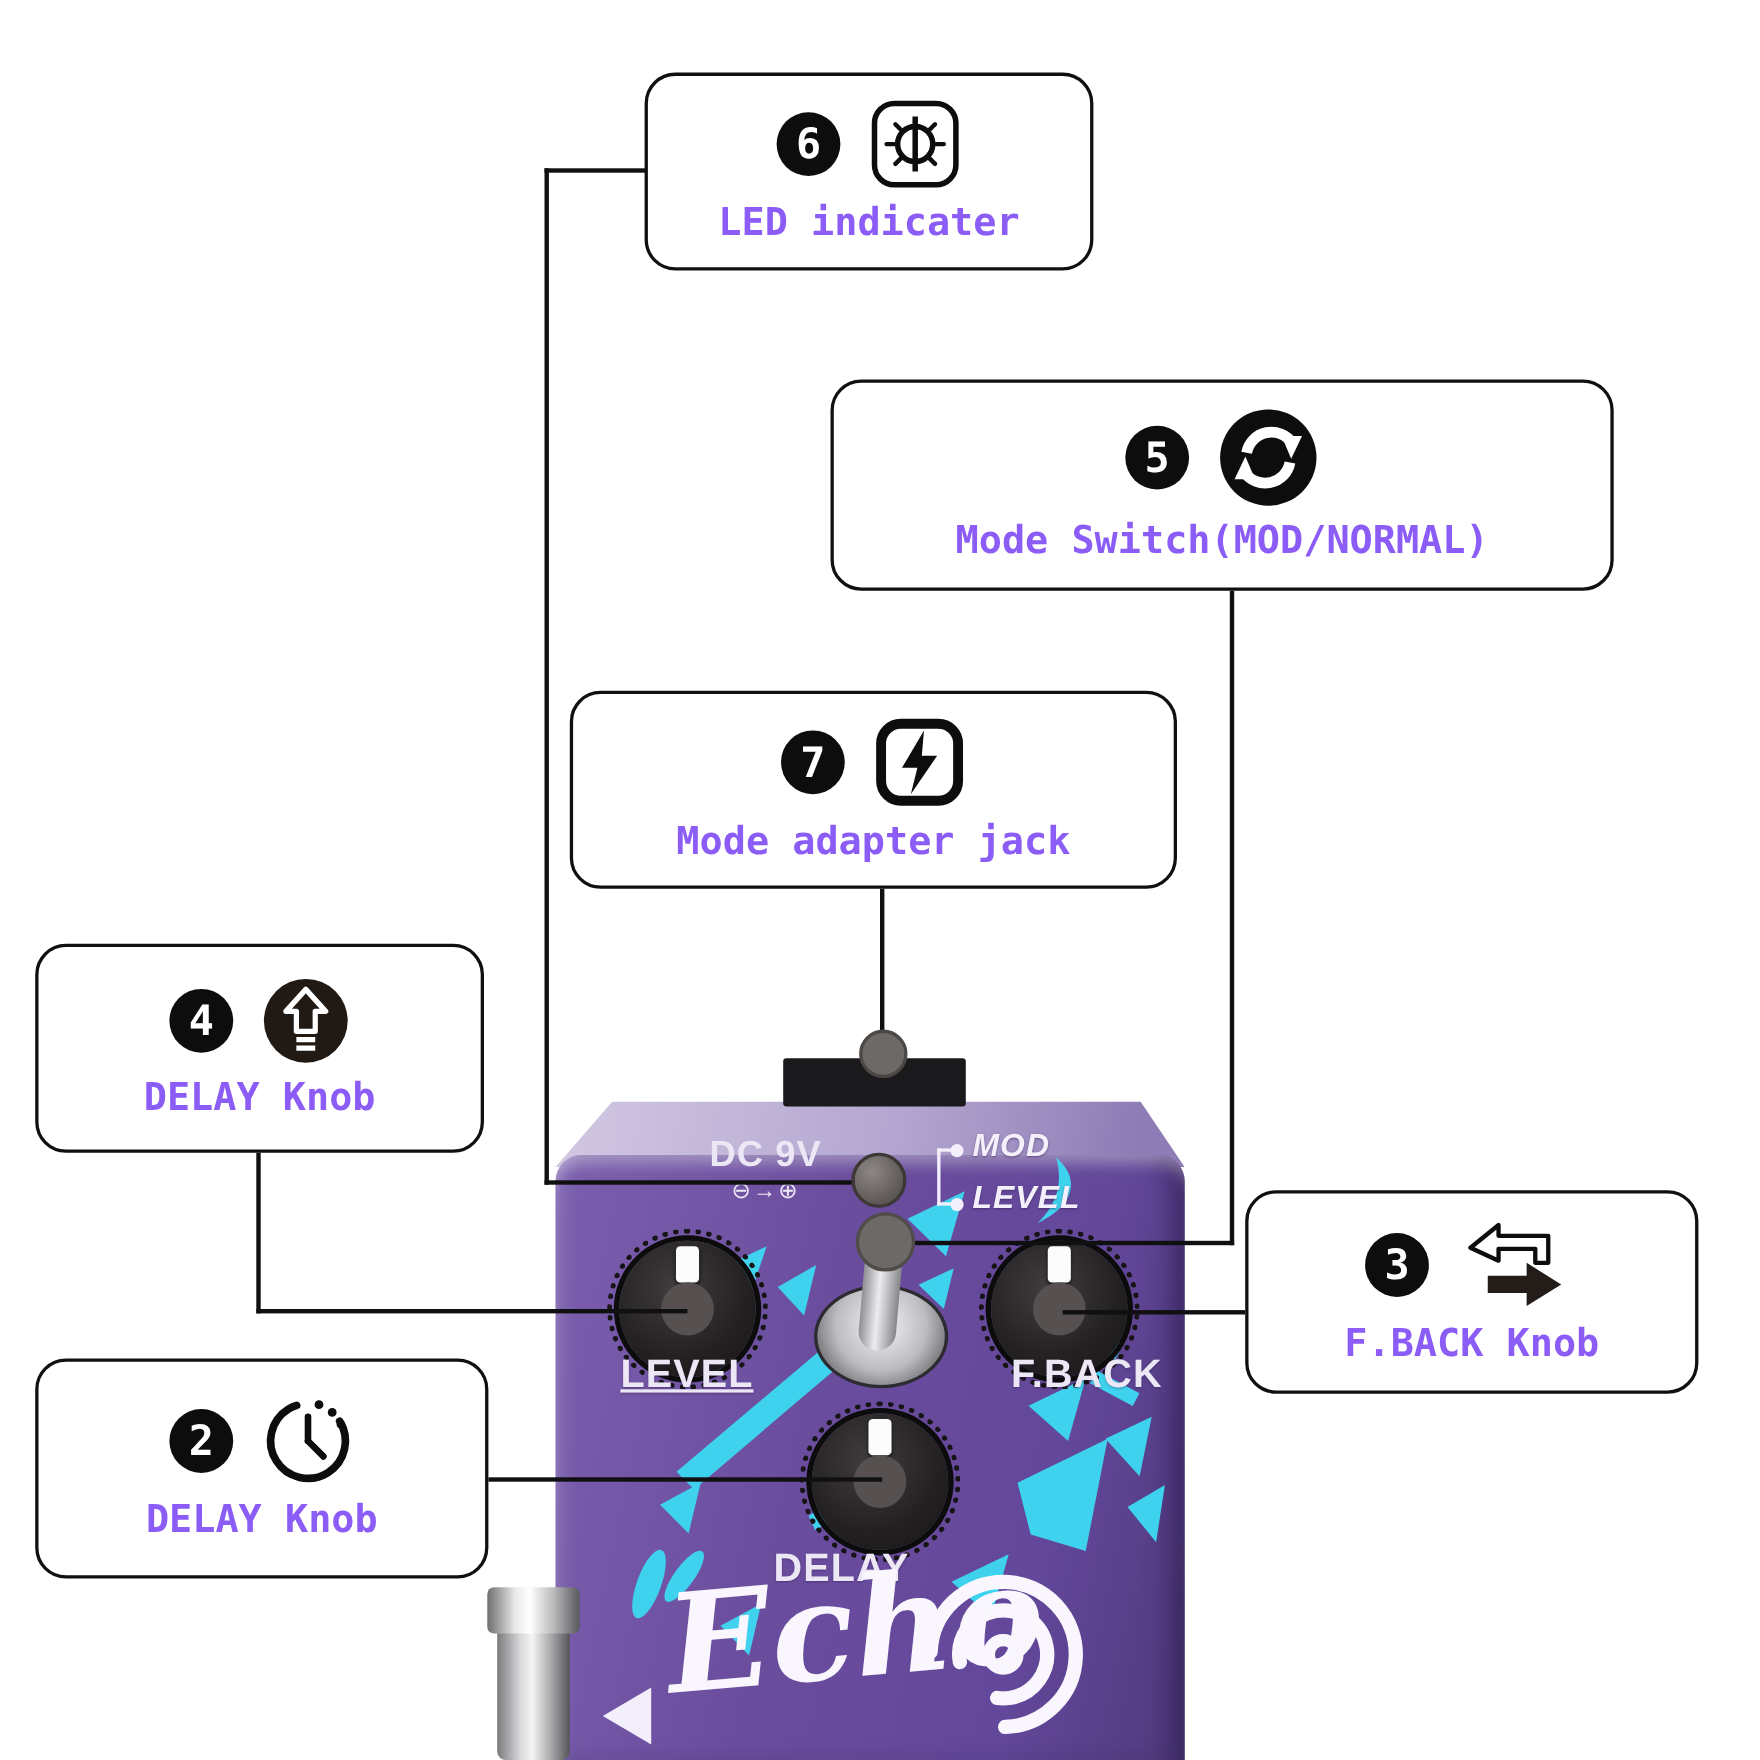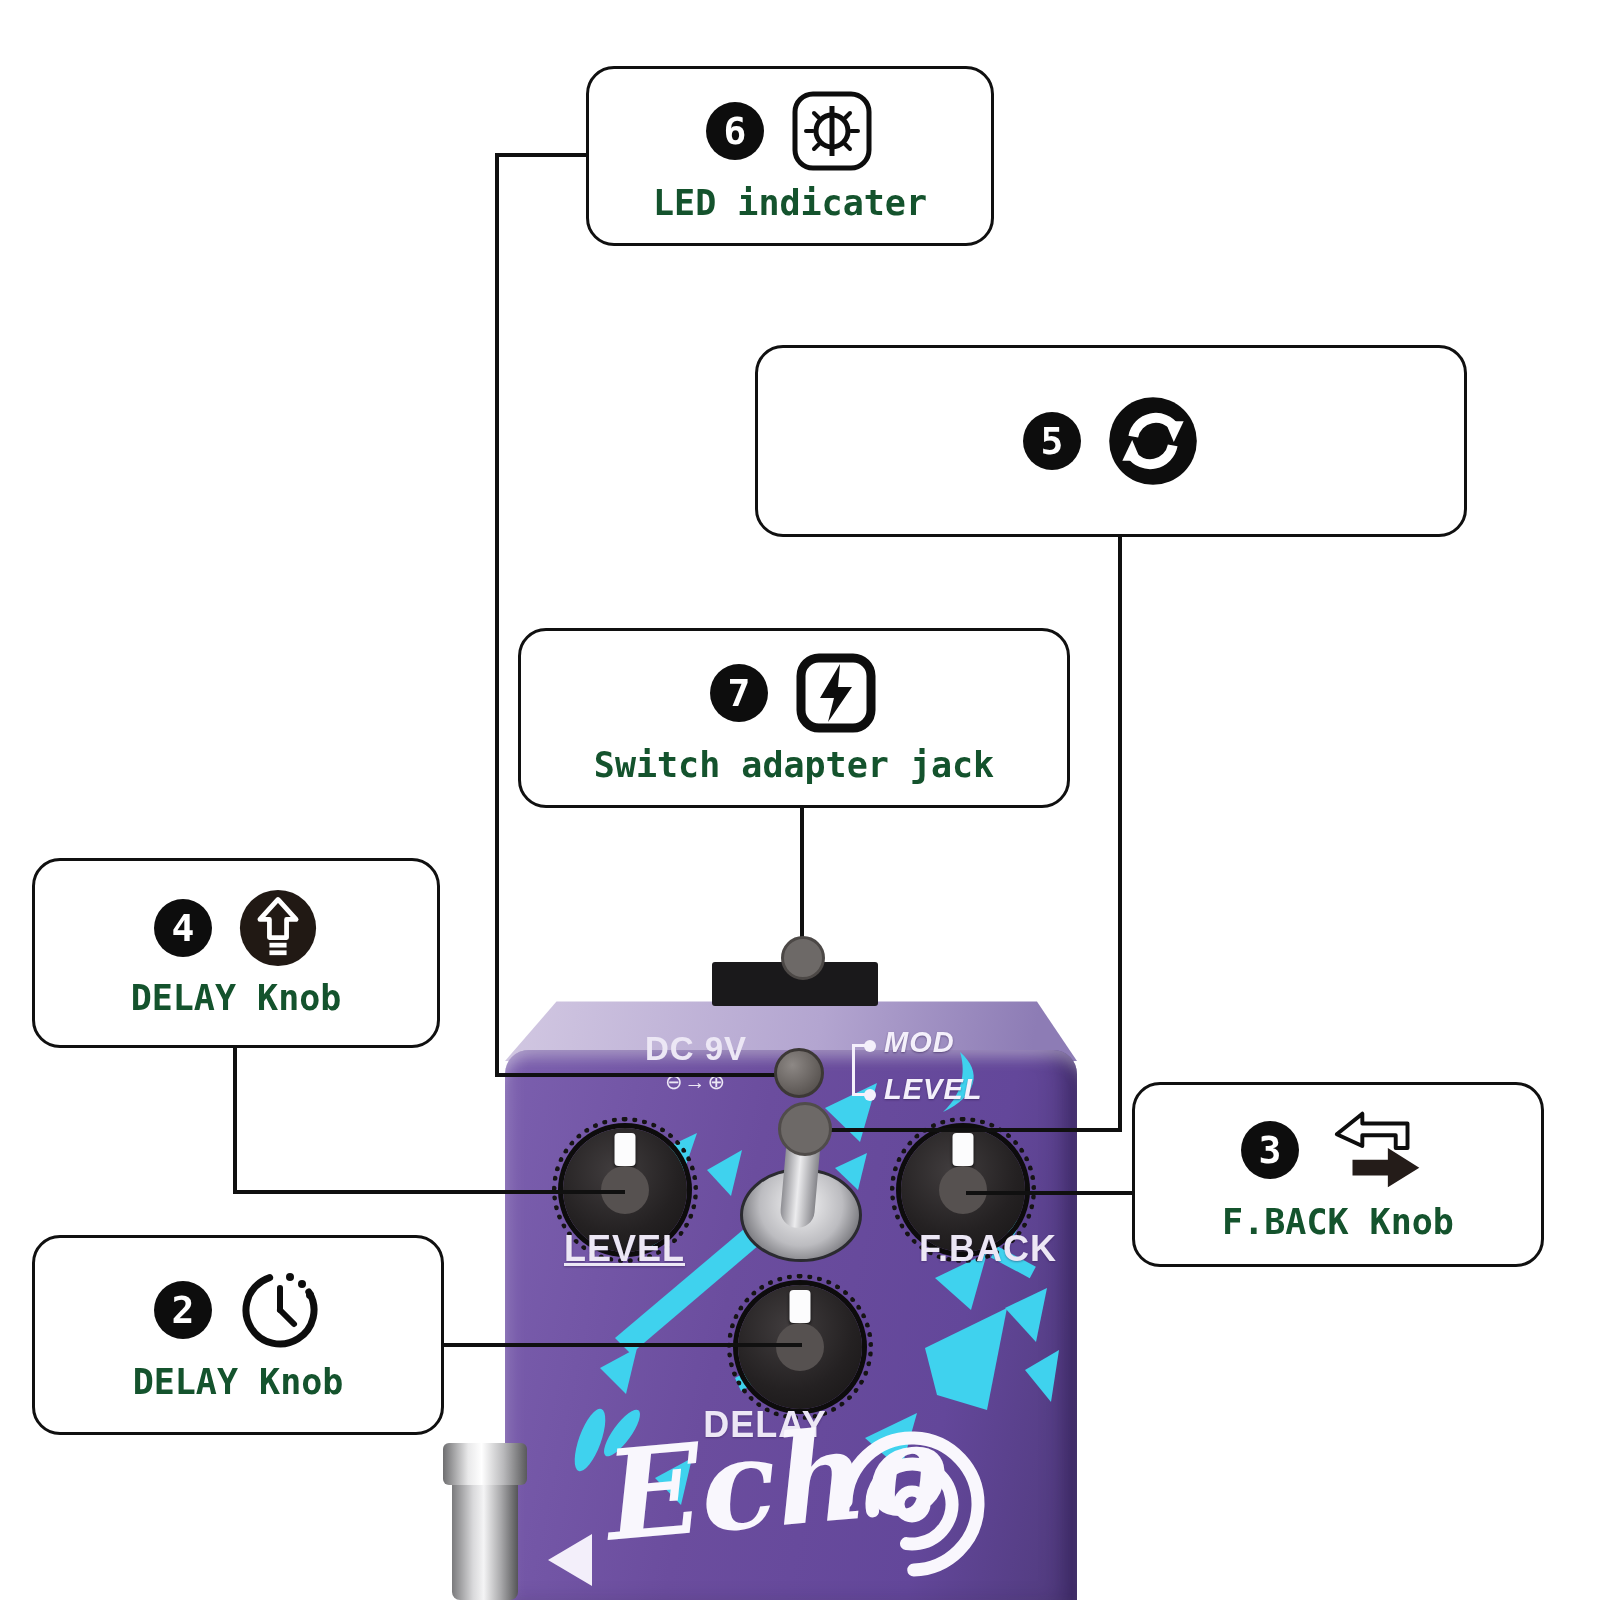--- a/index.html
+++ b/index.html
@@ -7,21 +7,21 @@
           font-family:"DejaVu Sans Mono", monospace;}
 
   
   .cbox{position:absolute;background:#fff;border:3px solid #101010;border-radius:28px;
         display:flex;flex-direction:column;align-items:center;justify-content:center;
         gap:10px;z-index:30;box-sizing:border-box;}
   .cbox .row{display:flex;align-items:center;gap:26px;}
   .badge{width:58px;height:58px;border-radius:50%;background:#0d0d0d;color:#fff;
          display:flex;align-items:center;justify-content:center;
          font-size:38px;font-weight:bold;line-height:1;}
-  .clabel{font-size:35px;font-weight:600;color:#14532d;white-space:nowrap;letter-spacing:0px;}
+  .clabel{font-size:35px;font-weight:600;color:#8b5cf6;white-space:nowrap;letter-spacing:0px;}
 
   #box-led  {left:586px;top:66px;  width:408px;height:180px;}
   #box-mode {left:755px;top:345px; width:712px;height:192px;}
   #box-power{left:518px;top:628px; width:552px;height:180px;}
   #box-level{left:32px; top:858px; width:408px;height:190px;}
   #box-fback{left:1132px;top:1082px;width:412px;height:185px;}
   #box-delay{left:32px; top:1235px;width:412px;height:200px;}
 
   
   .line{position:absolute;background:#101010;z-index:10;}
@@ -229,33 +229,34 @@
       <span class="icon-wrap">
         <svg width="92" height="92" viewBox="0 0 84 84">
           <circle cx="42" cy="42" r="40" fill="#0d0d0d"></circle>
           <path d="M24 38 A21 21 0 0 1 62 30" fill="none" stroke="#fff" stroke-width="9"></path>
           <polygon points="53,24 70,24 61,43" fill="#fff"></polygon>
           <path d="M60 46 A21 21 0 0 1 22 54" fill="none" stroke="#fff" stroke-width="9"></path>
           <polygon points="31,60 14,60 23,41" fill="#fff"></polygon>
         </svg>
       </span>
     </div>
+    <div class="clabel">Mode Switch(MOD/NORMAL)</div>
   </div>
 
   <div class="cbox" id="box-power">
     <div class="row">
       <div class="badge">7</div>
       <span class="icon-wrap">
         <svg width="84" height="84" viewBox="0 0 84 84">
           <rect x="7" y="7" width="70" height="70" rx="18" fill="none" stroke="#0d0d0d" stroke-width="9"></rect>
           <polygon points="46,13 26,47 40,47 34,71 58,36 44,36" fill="#0d0d0d"></polygon>
         </svg>
       </span>
     </div>
-    <div class="clabel">Switch adapter jack</div>
+    <div class="clabel">Mode adapter jack</div>
   </div>
 
   <div class="cbox" id="box-level">
     <div class="row">
       <div class="badge">4</div>
       <span class="icon-wrap">
         <svg width="80" height="80" viewBox="0 0 84 84">
           <circle cx="42" cy="42" r="40" fill="#211914"></circle>
           <polygon points="42,12 61,33 51,33 51,52 33,52 33,33 23,33" fill="none" stroke="#fff" stroke-width="5" stroke-linejoin="round"></polygon>
           <line x1="33" y1="60" x2="51" y2="60" stroke="#fff" stroke-width="5"></line>

